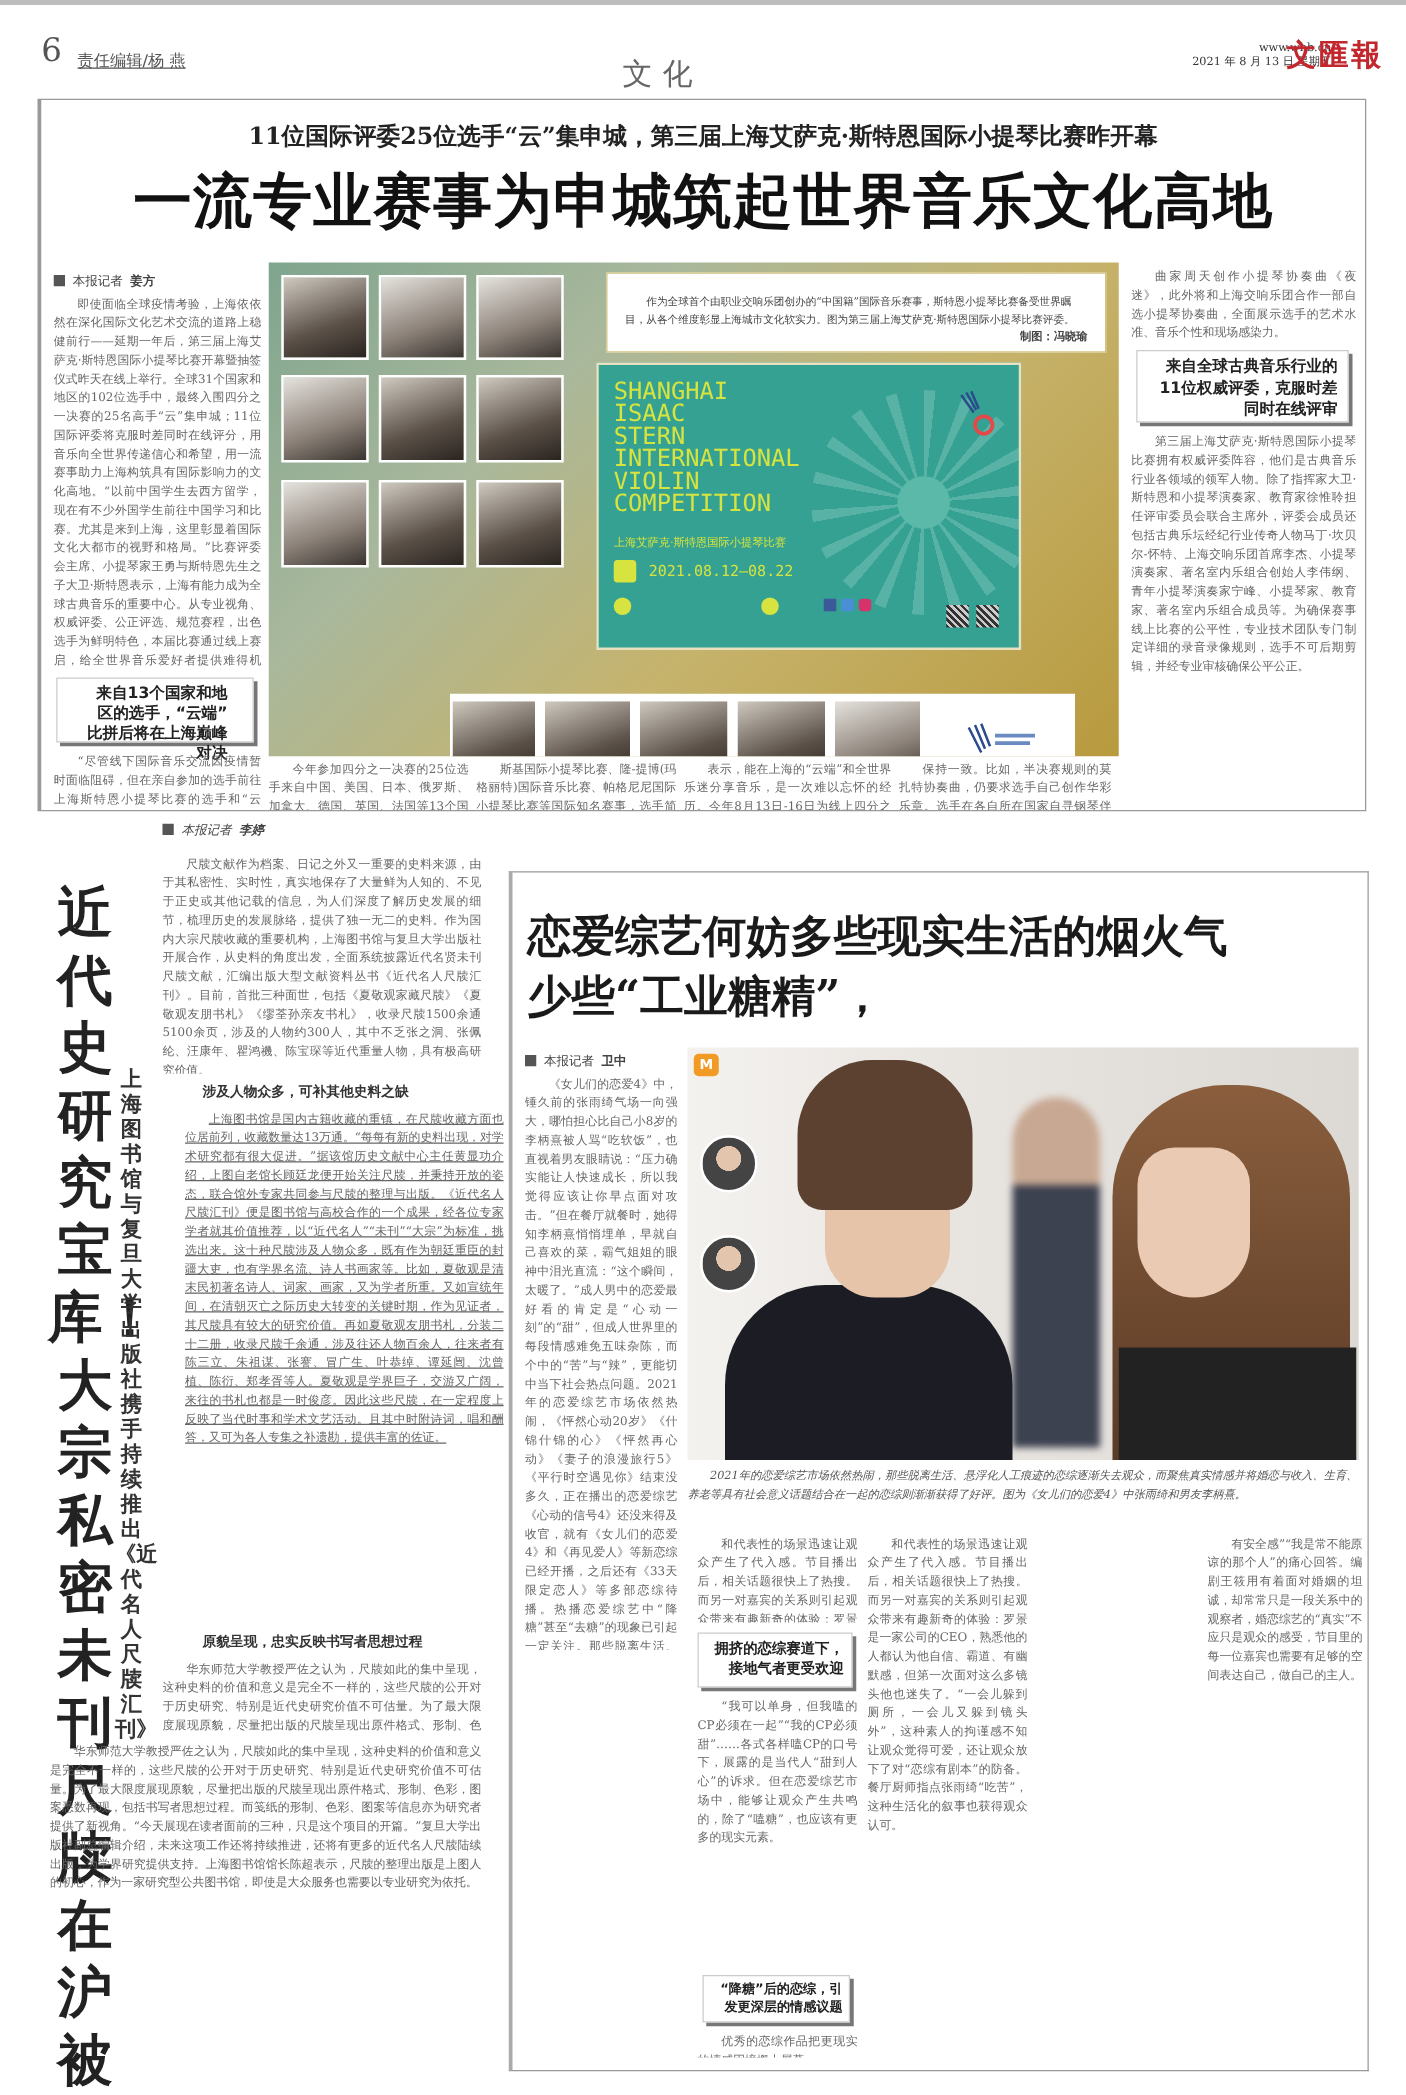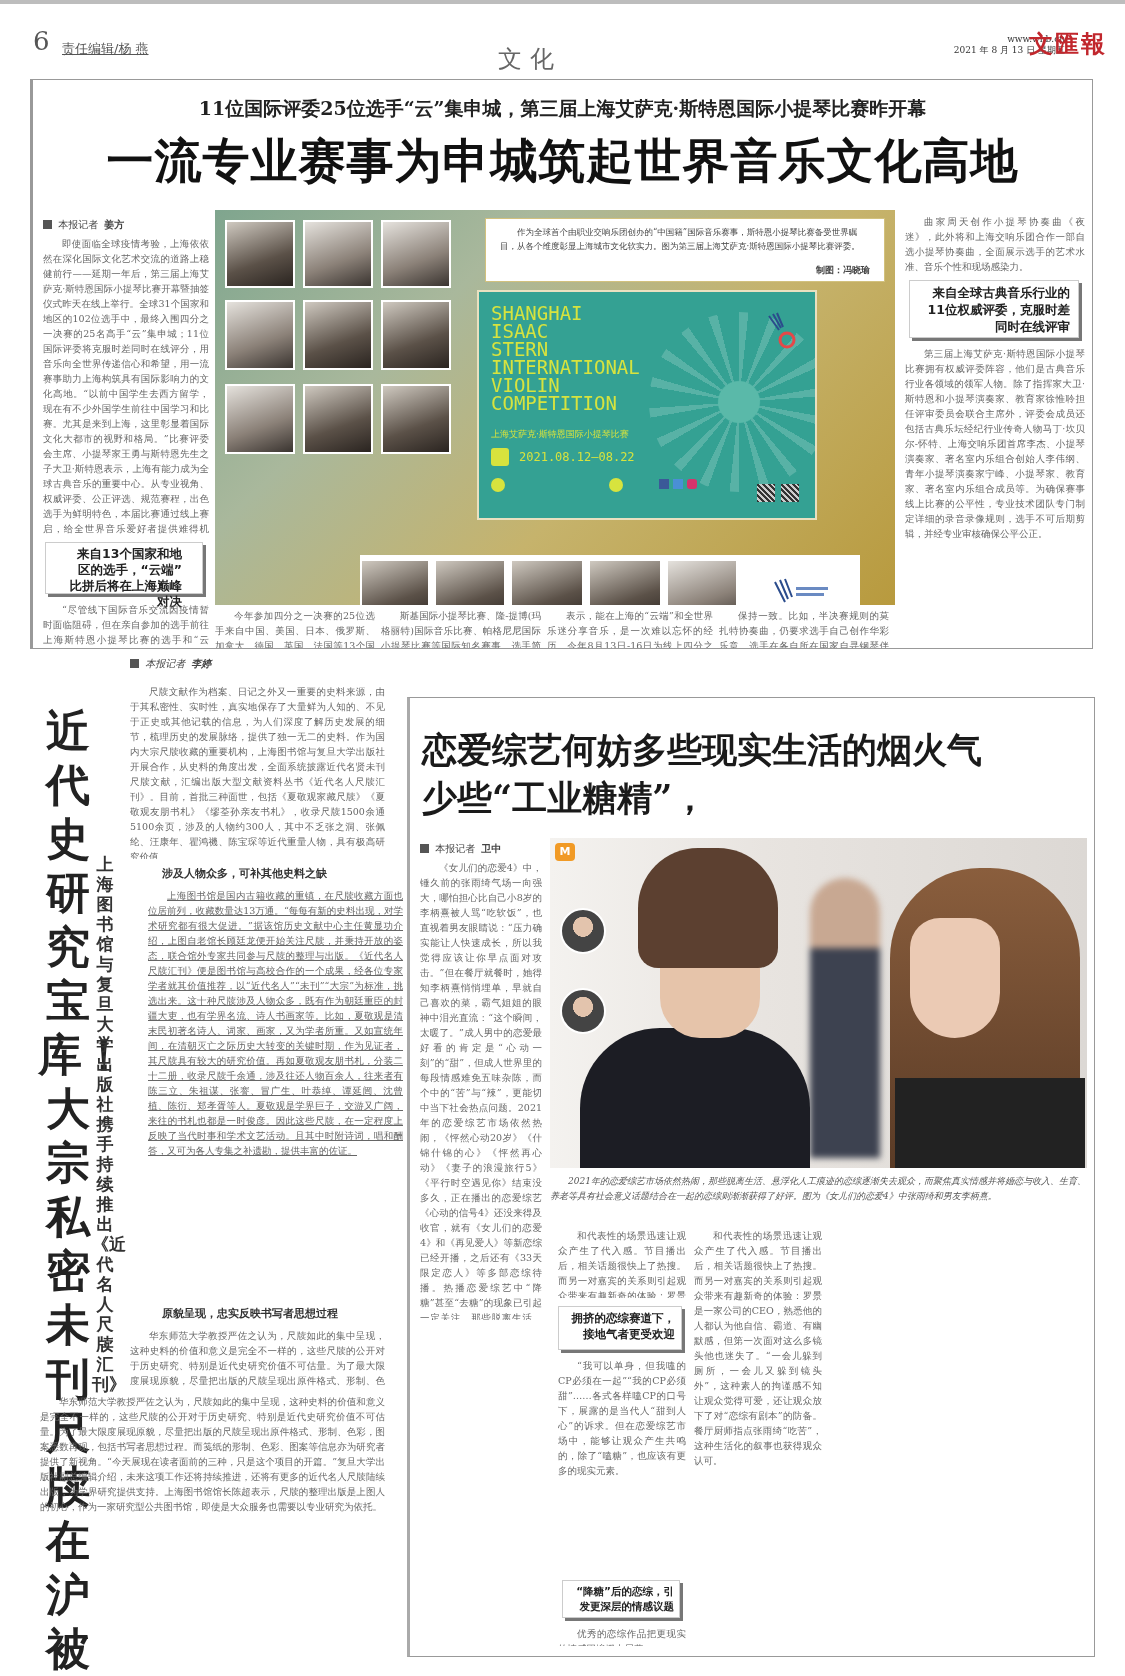--- a/index.html
+++ b/index.html
@@ -15,21 +15,21 @@
   .box-top { position: absolute; left: 30px; top: 75px; width: 1063px; height: 570px; border: 1px solid #999; border-left: 3px solid #999; }
   .kicker { position: absolute; left: 0; width: 100%; top: 16px; text-align: center; font-size: 19px; color: #222; font-weight: bold; font-family: "DejaVu Serif", serif; }
   .headline1 { position: absolute; left: 0; width: 100%; top: 50px; text-align: center; font-size: 47px; font-weight: 900; color: #111; font-family: "DejaVu Sans", sans-serif; letter-spacing: 1px; }
   .byline { font-size: 10px; color: #444; font-family: "DejaVu Sans", sans-serif; }
   .byline::before { content: ""; display: inline-block; width: 9px; height: 9px; background: #555; margin-right: 3px; vertical-align: -1px; }
   .byline b { margin-left: 6px; }
   .col { position: absolute; font-size: 9.5px; line-height: 15px; color: #666; text-align: justify; overflow: hidden; font-family: "DejaVu Serif", serif; }
   .col p { text-indent: 2em; }
 
   .graphic { position: absolute; left: 182px; top: 130px; width: 680px; height: 395px; background: linear-gradient(135deg,#7fa58e 0%,#a9b89c 30%,#c6b36c 60%,#b89a3e 100%); overflow: hidden; }
-  .quote-box { position: absolute; left: 270px; top: 8px; width: 400px; height: 64px; background: #fff; border: 1px solid #d2c17d; padding: 6px 14px; font-size: 8.5px; color: #444; line-height: 14px; text-indent: 2em; }
+  .quote-box { position: absolute; left: 270px; top: 8px; width: 400px; height: 64px; background: #fff; border: 1px solid #d2c17d; padding: 16px 14px; font-size: 8.5px; color: #444; line-height: 14px; text-indent: 2em; }
   .quote-credit { position: absolute; right: 14px; bottom: 4px; font-size: 9px; font-weight: bold; color: #444; text-indent: 0; }
   .poster { position: absolute; left: 262px; top: 80px; width: 340px; height: 230px; background: #34a193; border: 2px solid #e9e0c0; overflow: hidden; }
   .poster-title { position: absolute; left: 12px; top: 12px; color: #d7e33e; font-family: "DejaVu Sans Mono", monospace; font-size: 19px; line-height: 18px; white-space: pre; }
   .poster-sub { position: absolute; left: 12px; top: 136px; color: #d7e33e; font-size: 9px; font-family: "DejaVu Sans", sans-serif; }
   .poster-date { position: absolute; left: 40px; top: 158px; color: #d7e33e; font-size: 12px; font-family: "DejaVu Sans Mono", monospace; }
   .poster-sun { position: absolute; left: 170px; top: 20px; width: 180px; height: 180px; border-radius: 50%; background: radial-gradient(circle,#5ab9a9 0 16%,transparent 17% 100%), repeating-conic-gradient(rgba(255,255,255,0.18) 0 6deg, transparent 6deg 20deg); }
   .poster-qr { position: absolute; width: 18px; height: 18px; background: repeating-linear-gradient(45deg,#333 0 2px,#ccc 2px 4px); }
   .poster-logo { position: absolute; right: 14px; top: 18px; width: 36px; height: 40px; }
   .photo { position: absolute; background: linear-gradient(160deg,#cfc9c0,#5b5148 60%,#2a2420); border: 2px solid #fff; }
   .photo.light { background: linear-gradient(160deg,#e5e2dd,#8b8178 60%,#3a3430); }
@@ -216,19 +216,22 @@
     <div class="col" style="left:148px;top:530px;width:128px;height:70px;">
         <p>和代表性的场景迅速让观众产生了代入感。节目播出后，相关话题很快上了热搜。而另一对嘉宾的关系则引起观众带来有趣新奇的体验：罗景是一家公司的CEO，熟悉他的人都认为他自信、霸道、有幽默感，但第一次面对这么多镜头他也迷失了。“一会儿躲到厕所，一会儿又躲到镜头外”，这种素人的拘谨感不知让观众觉得可爱，还让观众放下了对“恋综有剧本”的防备。餐厅厨师指点张雨绮“吃苦”，这种生活化的叙事也获得观众认可。</p>
       </div>
     <div class="subhead-box" style="left:148px;top:608px;width:124px;height:44px;font-size:11.5px;line-height:16px;padding:3px 6px;text-align:right;">拥挤的恋综赛道下，接地气者更受欢迎</div>
     <div class="col" style="left:148px;top:660px;width:128px;height:280px;">
         <p>“我可以单身，但我嗑的CP必须在一起”“我的CP必须甜”……各式各样嗑CP的口号下，展露的是当代人“甜到人心”的诉求。但在恋爱综艺市场中，能够让观众产生共鸣的，除了“嗑糖”，也应该有更多的现实元素。</p>
       </div>
     <div class="col" style="left:284px;top:530px;width:128px;height:410px;">
         <p>和代表性的场景迅速让观众产生了代入感。节目播出后，相关话题很快上了热搜。而另一对嘉宾的关系则引起观众带来有趣新奇的体验：罗景是一家公司的CEO，熟悉他的人都认为他自信、霸道、有幽默感，但第一次面对这么多镜头他也迷失了。“一会儿躲到厕所，一会儿又躲到镜头外”，这种素人的拘谨感不知让观众觉得可爱，还让观众放下了对“恋综有剧本”的防备。餐厅厨师指点张雨绮“吃苦”，这种生活化的叙事也获得观众认可。</p>
       </div>
+    <div class="col" style="left:556px;top:530px;width:124px;height:410px;">
+        <p>有安全感”“我是常不能原谅的那个人”的痛心回答。编剧王筱用有着面对婚姻的坦诚，却常常只是一段关系中的观察者，婚恋综艺的“真实”不应只是观众的感受，节目里的每一位嘉宾也需要有足够的空间表达自己，做自己的主人。</p>
+      </div>
     <div class="subhead-box" style="left:152px;top:882px;width:118px;height:38px;font-size:10.5px;line-height:15px;padding:3px 5px;text-align:right;">“降糖”后的恋综，引发更深层的情感议题</div>
     <div class="col" style="left:148px;top:928px;width:128px;height:20px;">
         <p>优秀的恋综作品把更现实的情感困境搬上屏幕。</p>
       </div>
   </div>
 
 </div>
 
 </body></html>

